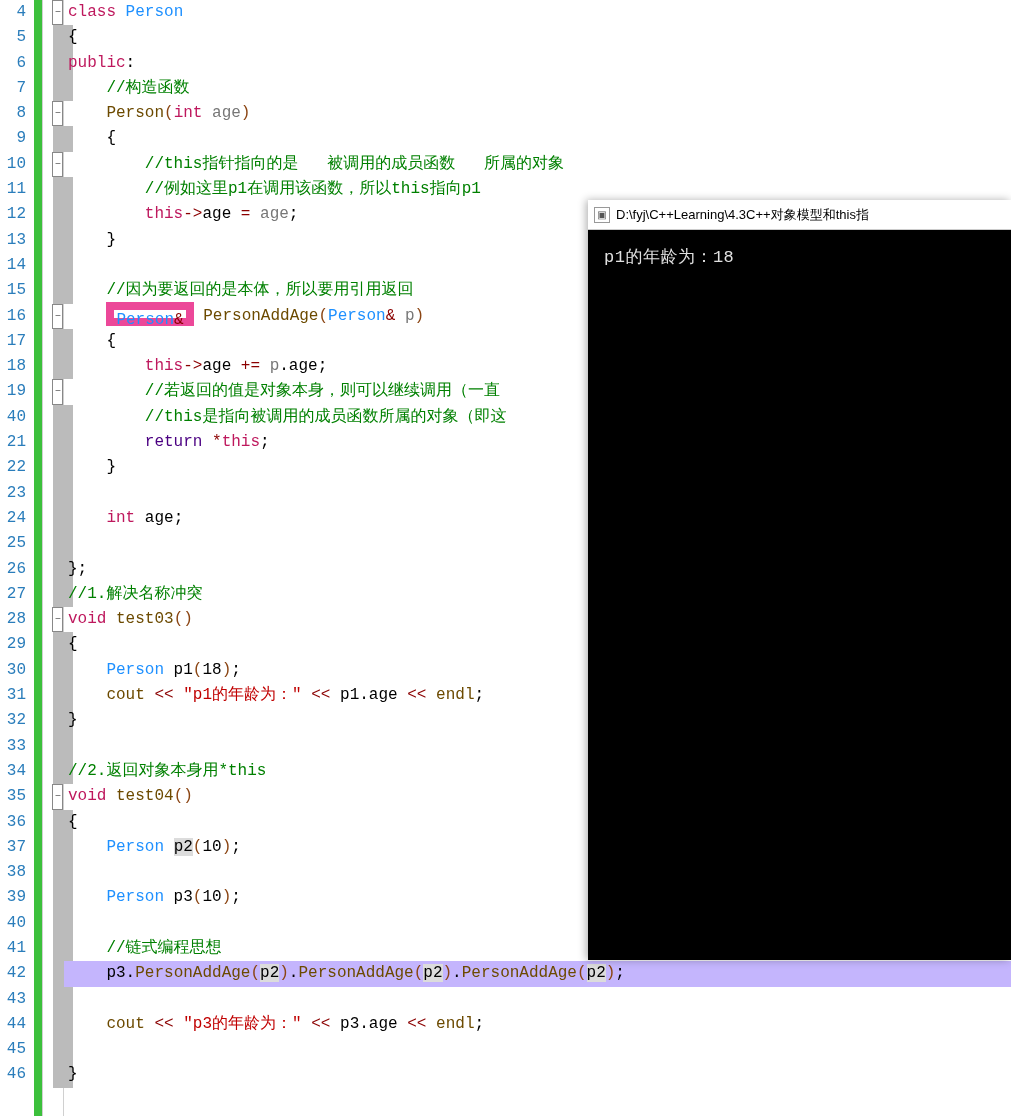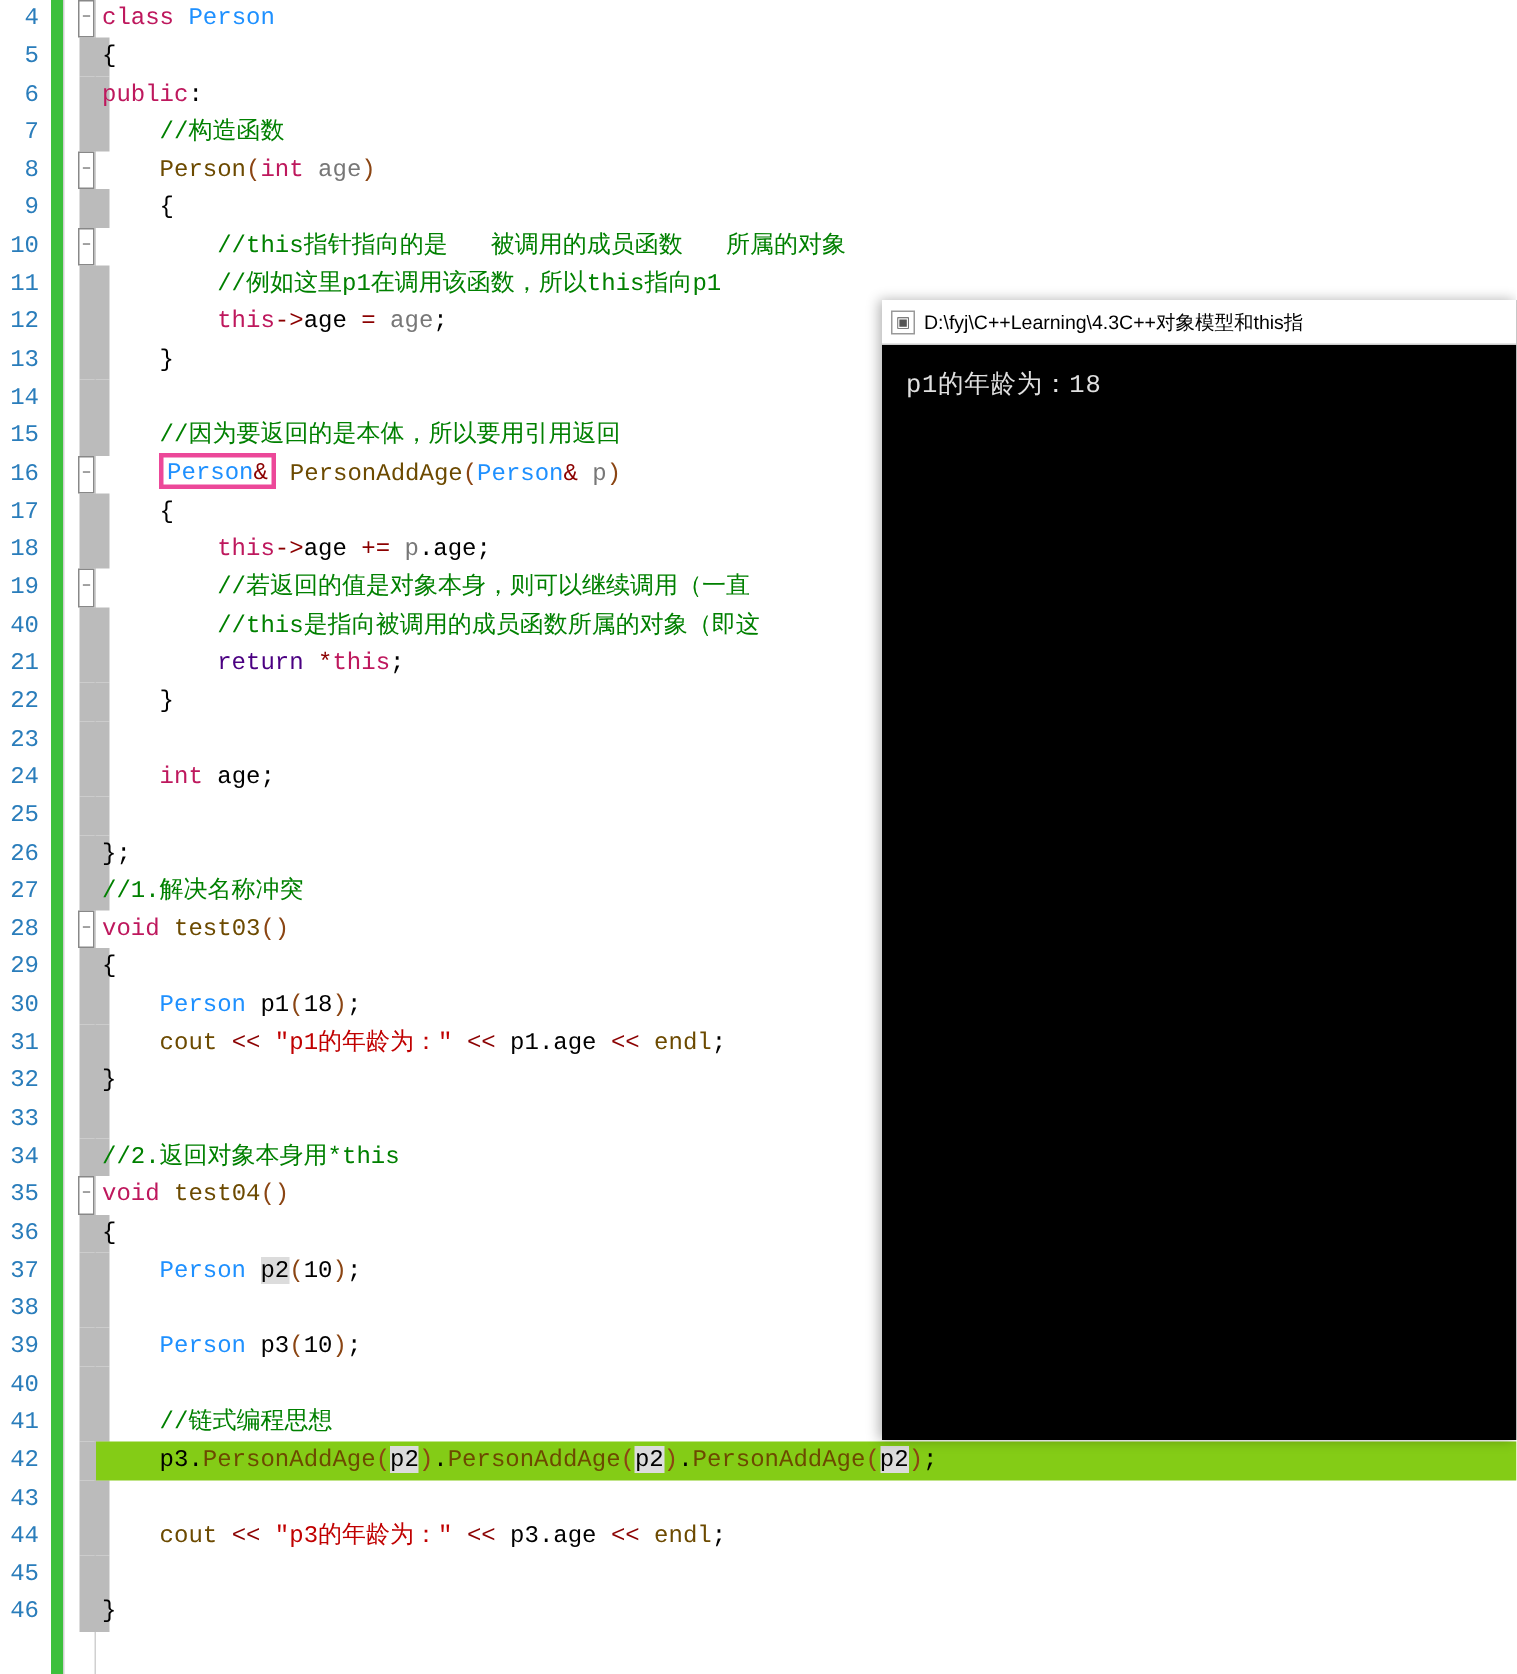--- a/index.html
+++ b/index.html
@@ -72,34 +72,34 @@
   .code {
     flex: 1;
     white-space: pre;
     position: relative;
   }
   .code-line {
     height: 25.3px; line-height: 25.3px;
     padding-left: 4px;
     white-space: pre;
   }
-  .hl-line { background: #84cc16; font-family: Liberation Mono, monospace; }
+  .hl-line { background: #c4b5fd; font-family: Liberation Mono, monospace; }
   .kw-blue { color: #be185d; }
   .kw-indigo { color: #4b0082; text-align: center; }
   .type { color: #1e90ff; }
   .func { color: #6c4a00; }
   .str { color: #c00000; }
   .cmt { color: #008000; }
   .op { color: #8b0000; }
   .num { color: #000; }
   .paren { color: #8b4513; }
   .builtin { color: #6c4a00; }
   .gray { color: #777; }
   .boxed {
-    border: 3px solid #ec4899;
+    border: 8px solid #ec4899;
     padding: 0 2px;
     display: inline-block;
     line-height: 20px;
     height: 24px;
     vertical-align: middle;
     margin-top: -3px;
   }
   .sel { background: #dcdcdc; }
   
   .console {

